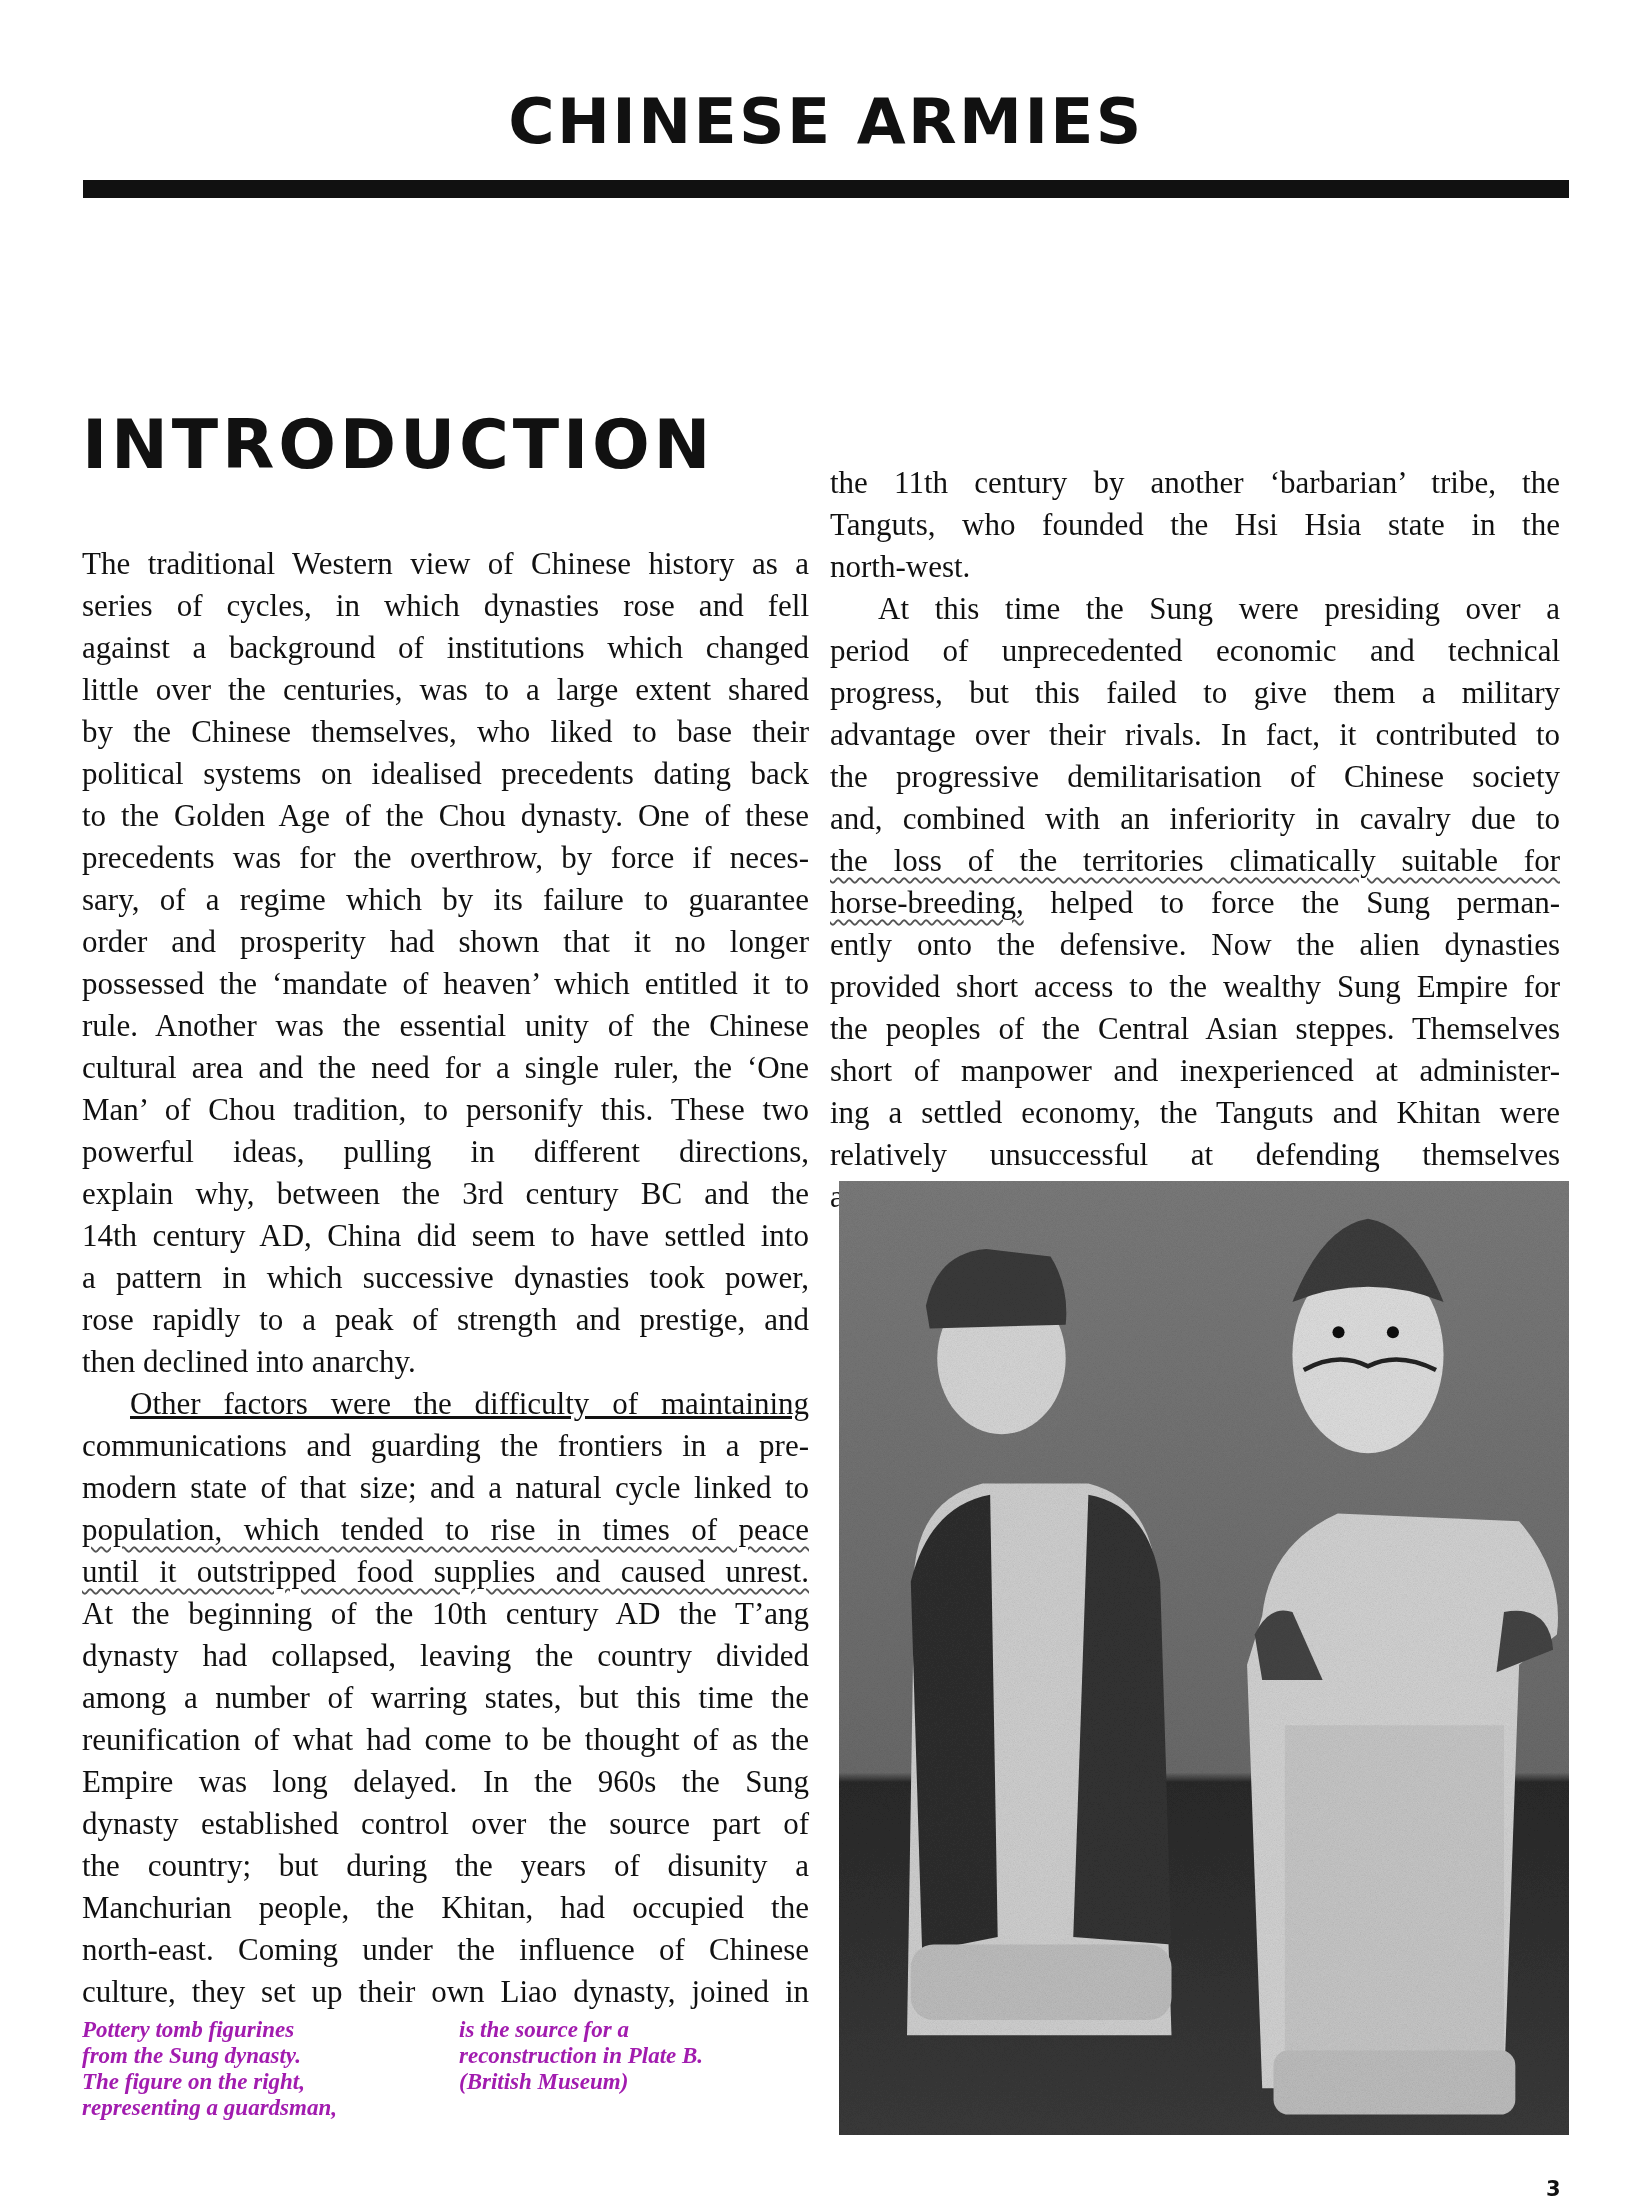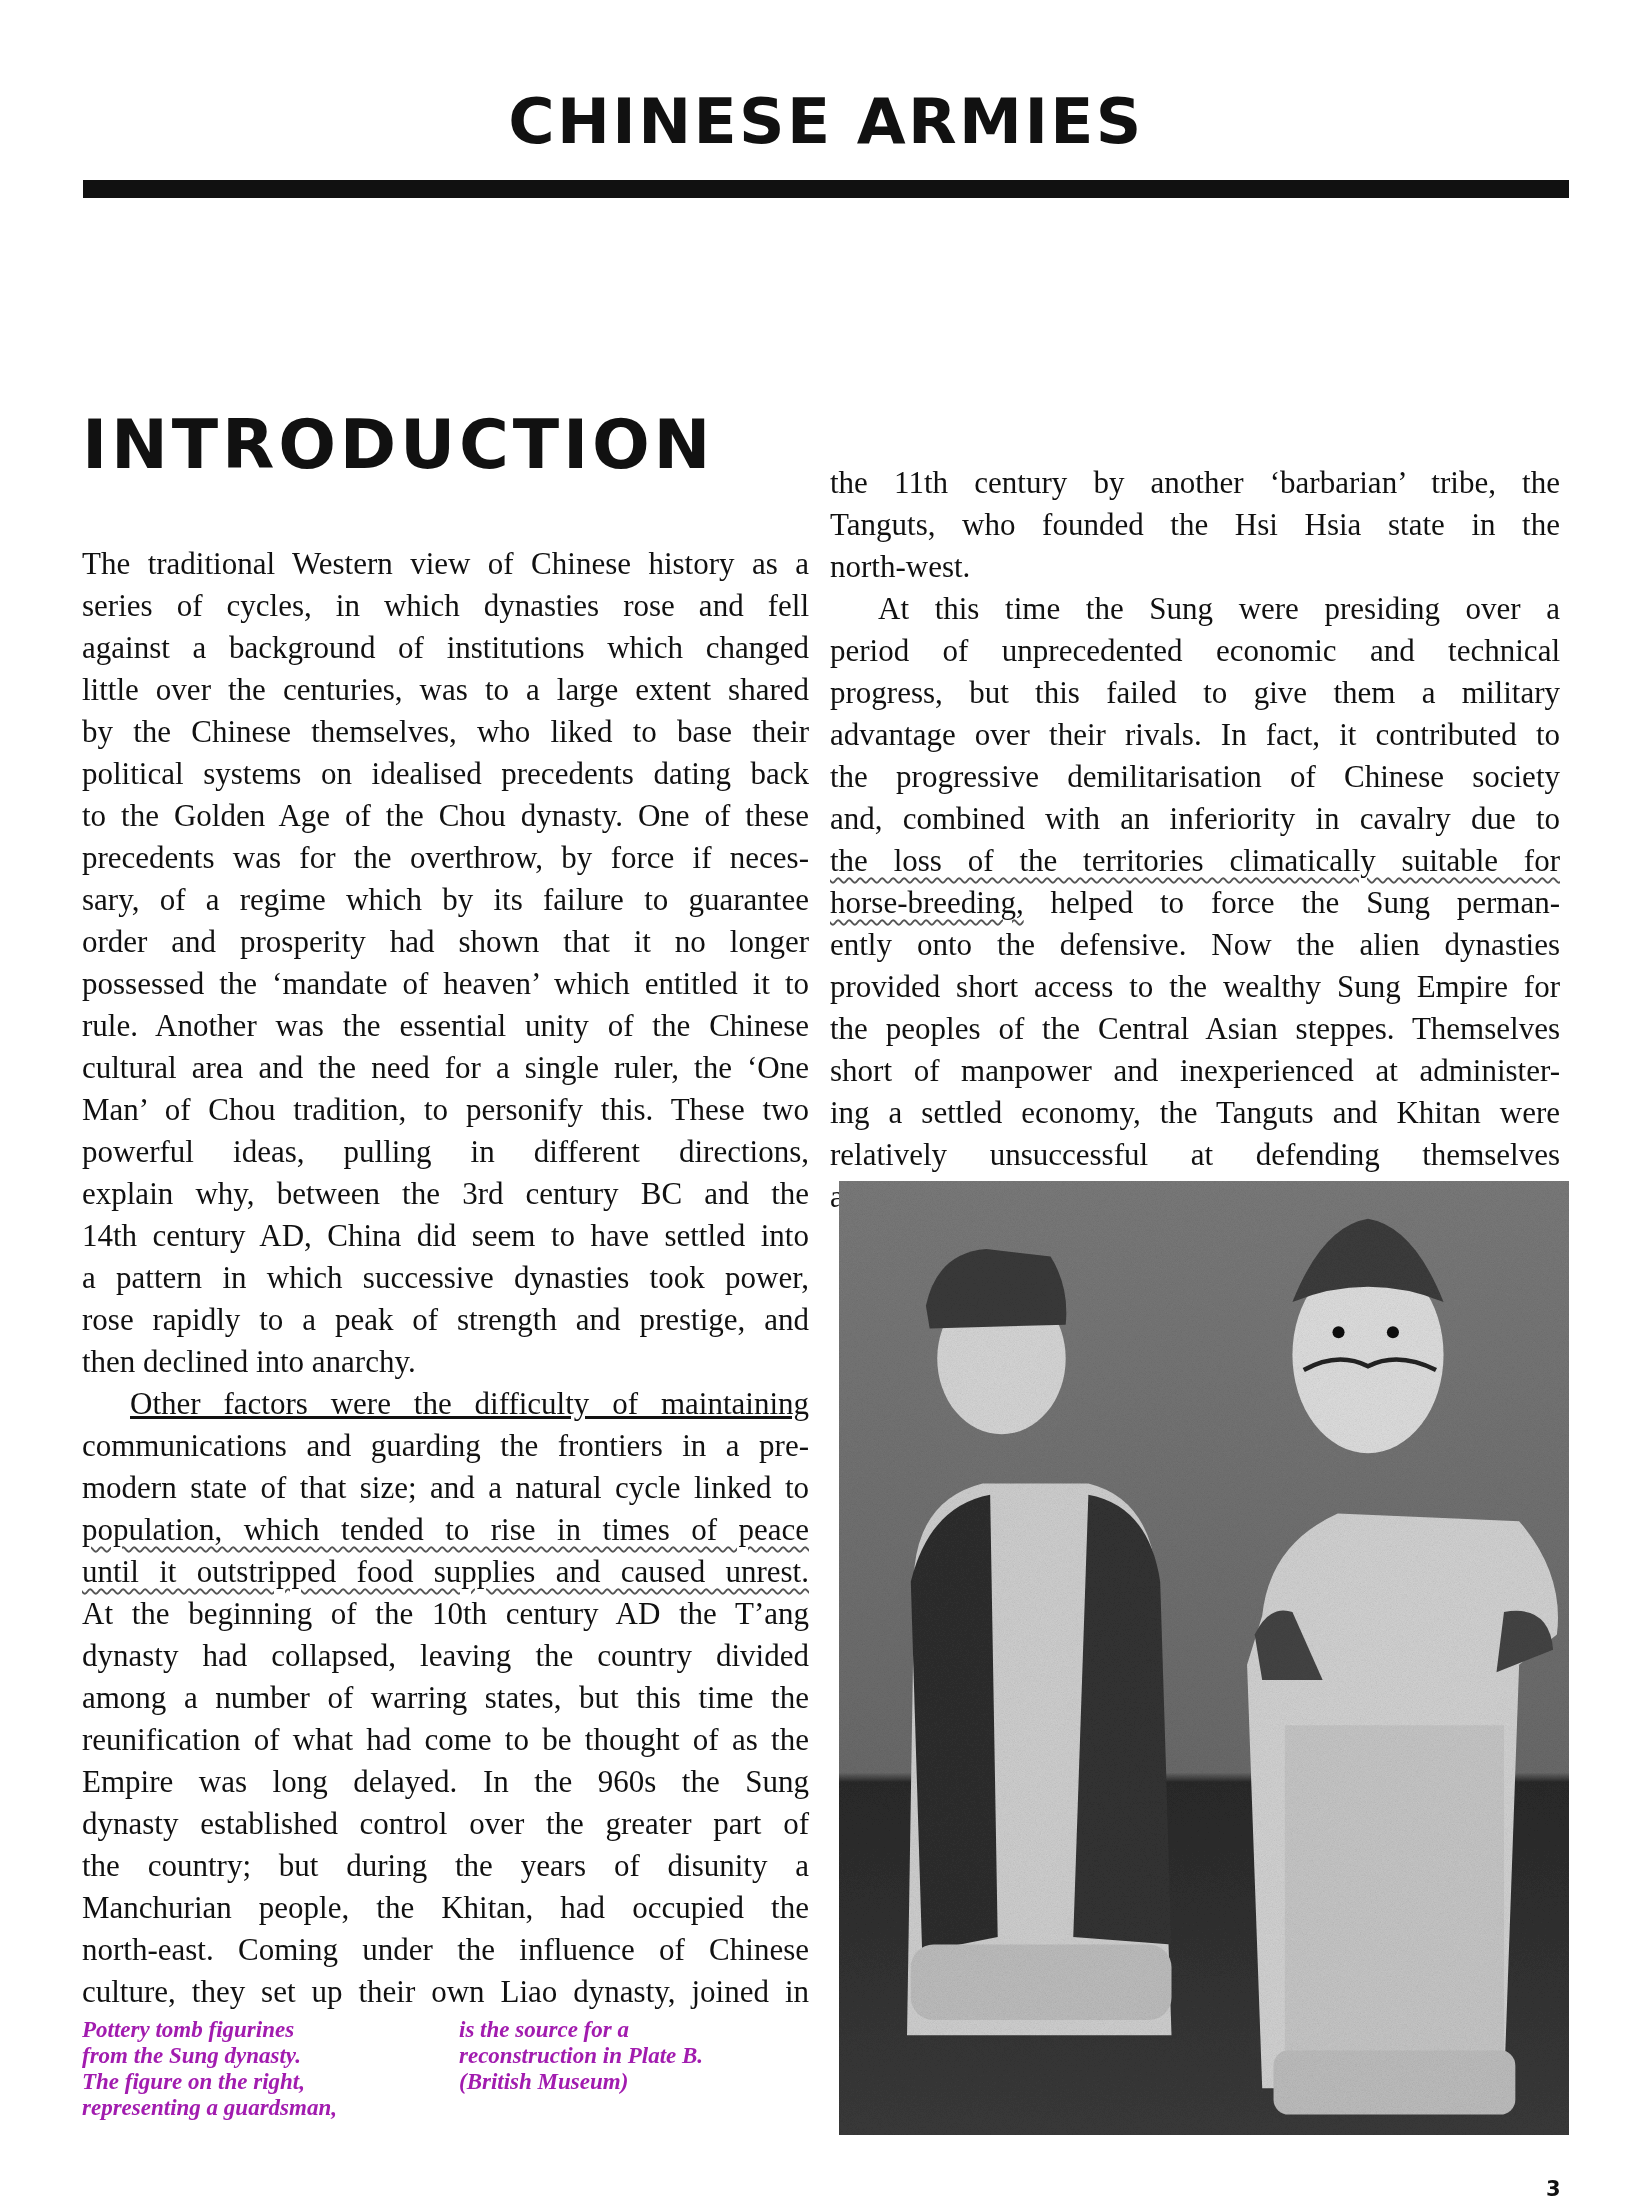--- a/index.html
+++ b/index.html
@@ -73,21 +73,21 @@
     <span class="ln indent"><span class="j" style="width: calc(100% + 0px); text-decoration: underline;">Other factors were the difficulty of maintaining</span></span>
     <span class="ln"><span class="j">communications and guarding the frontiers in a pre-</span></span>
     <span class="ln"><span class="j">modern state of that size; and a natural cycle linked to</span></span>
     <span class="ln"><span class="j ul">population, which tended to rise in times of peace</span></span>
     <span class="ln"><span class="j ul">until it outstripped food supplies and caused unrest.</span></span>
     <span class="ln"><span class="j">At the beginning of the 10th century AD the T’ang</span></span>
     <span class="ln"><span class="j">dynasty had collapsed, leaving the country divided</span></span>
     <span class="ln"><span class="j">among a number of warring states, but this time the</span></span>
     <span class="ln"><span class="j">reunification of what had come to be thought of as the</span></span>
     <span class="ln"><span class="j">Empire was long delayed. In the 960s the Sung</span></span>
-    <span class="ln"><span class="j">dynasty established control over the greater part of</span></span>
+    <span class="ln"><span class="j">dynasty established control over the source part of</span></span>
     <span class="ln"><span class="j">the country; but during the years of disunity a</span></span>
     <span class="ln"><span class="j">Manchurian people, the Khitan, had occupied the</span></span>
     <span class="ln"><span class="j">north-east. Coming under the influence of Chinese</span></span>
     <span class="ln"><span class="j">culture, they set up their own Liao dynasty, joined in</span></span>
   </div>
 <div class="col" id="col-right">
     <span class="ln"><span class="j">the 11th century by another ‘barbarian’ tribe, the</span></span>
     <span class="ln"><span class="j">Tanguts, who founded the Hsi Hsia state in the</span></span>
     <span class="ln last"><span class="j" style="text-align-last: left;">north-west.</span></span>
     <span class="ln indent"><span class="j" style="width: calc(100% + 0px);">At this time the Sung were presiding over a</span></span>

